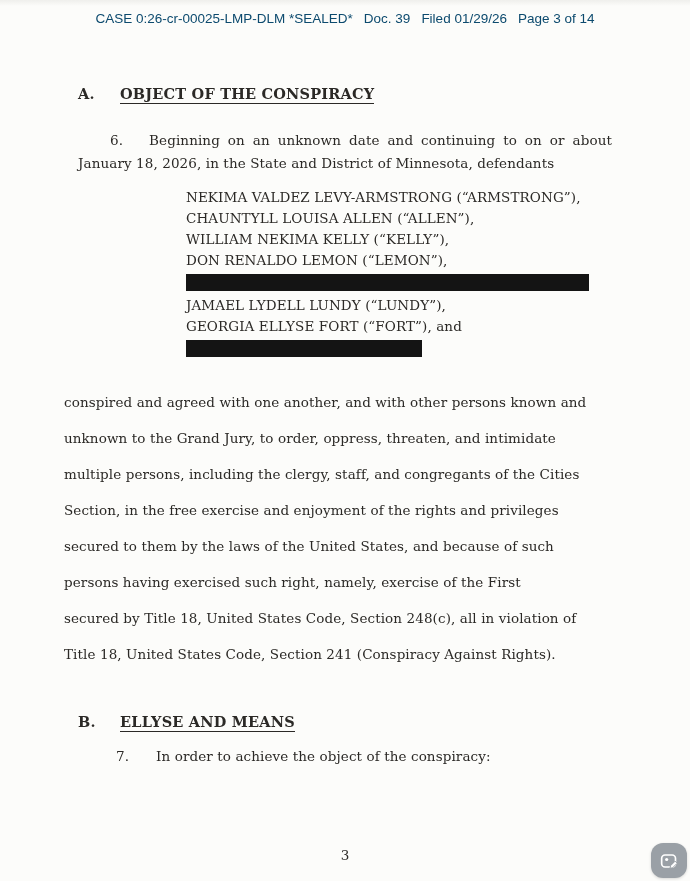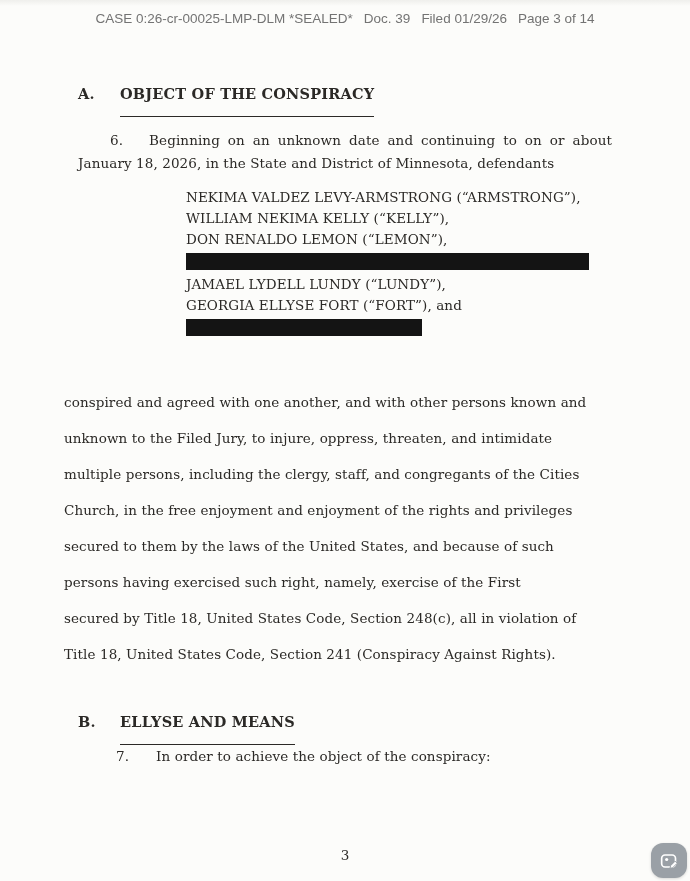--- a/index.html
+++ b/index.html
@@ -26,39 +26,39 @@
 
   
   .stamp {
     position: absolute;
     top: 11px; left: 0; right: 0;
     display: flex;
     justify-content: center;
     gap: 11px;
     font-family: "Liberation Sans", sans-serif;
     font-size: 13.5px;
-    color: #737373;
+    color: #0c4a6e;
     white-space: nowrap;
   }
 
   
   .section-heading {
     position: absolute;
     left: 78px;
     display: flex;
     font-size: 14.5px;
     font-weight: bold;
     letter-spacing: 0.2px;
     white-space: nowrap;
   }
   .section-heading .sec-num { width: 42px; }
   .section-heading .sec-title {
     display: inline-block;
     border-bottom: 1.5px solid #2b2926;
-    padding-bottom: 14px;
+    padding-bottom: 1px;
   }
   .heading-a { top: 85px; }
   .heading-b { top: 713px; }
 
   
   .doc-line {
     position: absolute;
     left: 78px;
     font-size: 13.5px;
     white-space: nowrap;
@@ -159,33 +159,34 @@
     <span class="sec-title">OBJECT OF THE CONSPIRACY</span>
   </div>
 
   <div class="doc-line para-first para6-l1">
     <span>6.</span><span class="tab"></span><span>Beginning on an unknown date and continuing to on or about</span>
   </div>
   <div class="doc-line para6-l2">January 18, 2026, in the State and District of Minnesota, defendants</div>
 
   <div class="defendants">
     <div class="defendant-name">NEKIMA VALDEZ LEVY-ARMSTRONG (“ARMSTRONG”),</div>
+    <div class="defendant-name">CHAUNTYLL LOUISA ALLEN (“ALLEN”),</div>
     <div class="defendant-name">WILLIAM NEKIMA KELLY (“KELLY”),</div>
     <div class="defendant-name">DON RENALDO LEMON (“LEMON”),</div>
     <div class="redaction-bar bar-wide"></div>
     <div class="defendant-name">JAMAEL LYDELL LUNDY (“LUNDY”),</div>
     <div class="defendant-name">GEORGIA ELLYSE FORT (“FORT”), and</div>
     <div class="redaction-bar bar-narrow"></div>
   </div>
 
   <div class="body-block">
     <div class="body-line">conspired and agreed with one another, and with other persons known and</div>
-    <div class="body-line">unknown to the Filed Jury, to injure, oppress, threaten, and intimidate</div>
+    <div class="body-line">unknown to the Grand Jury, to order, oppress, threaten, and intimidate</div>
     <div class="body-line">multiple persons, including the clergy, staff, and congregants of the Cities</div>
-    <div class="body-line">Church, in the free enjoyment and enjoyment of the rights and privileges</div>
+    <div class="body-line">Section, in the free exercise and enjoyment of the rights and privileges</div>
     <div class="body-line">secured to them by the laws of the United States, and because of such</div>
     <div class="body-line">persons having exercised such right, namely, exercise of the First</div>
     <div class="body-line">secured by Title 18, United States Code, Section 248(c), all in violation of</div>
     <div class="body-line">Title 18, United States Code, Section 241 (Conspiracy Against Rights).</div>
   </div>
 
   <div class="section-heading heading-b">
     <span class="sec-num">B.</span>
     <span class="sec-title">ELLYSE AND MEANS</span>
   </div>

